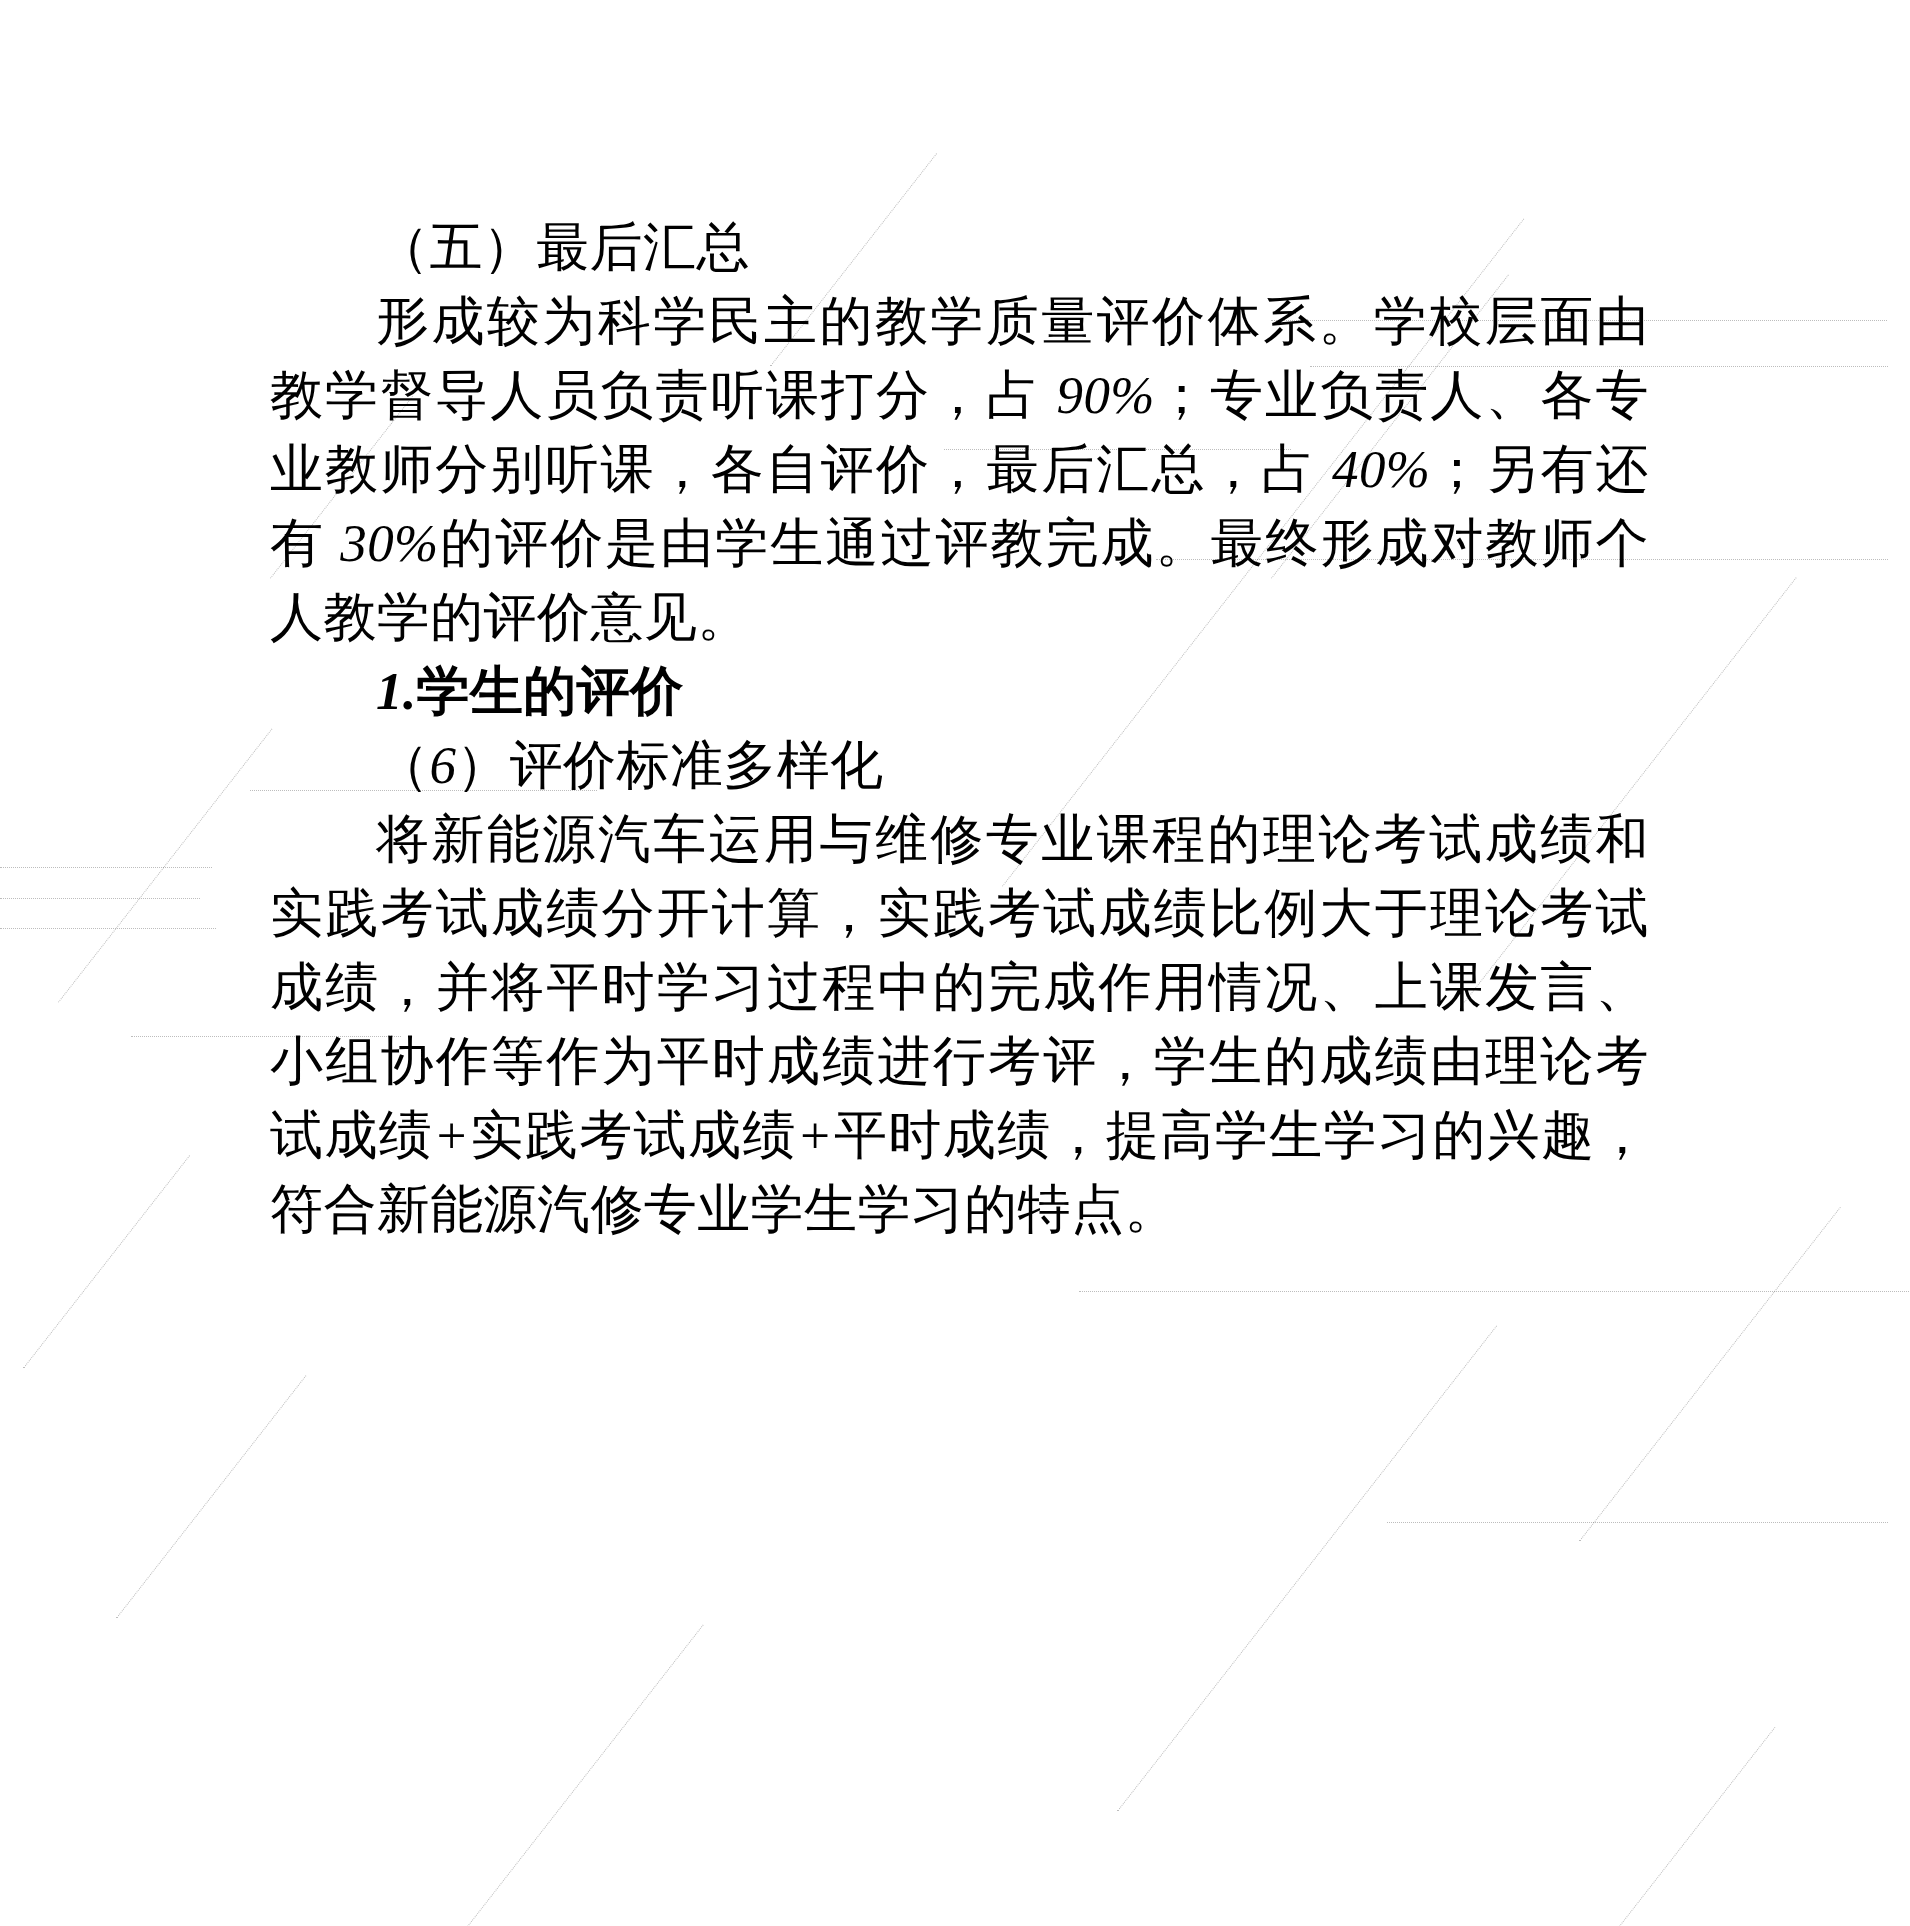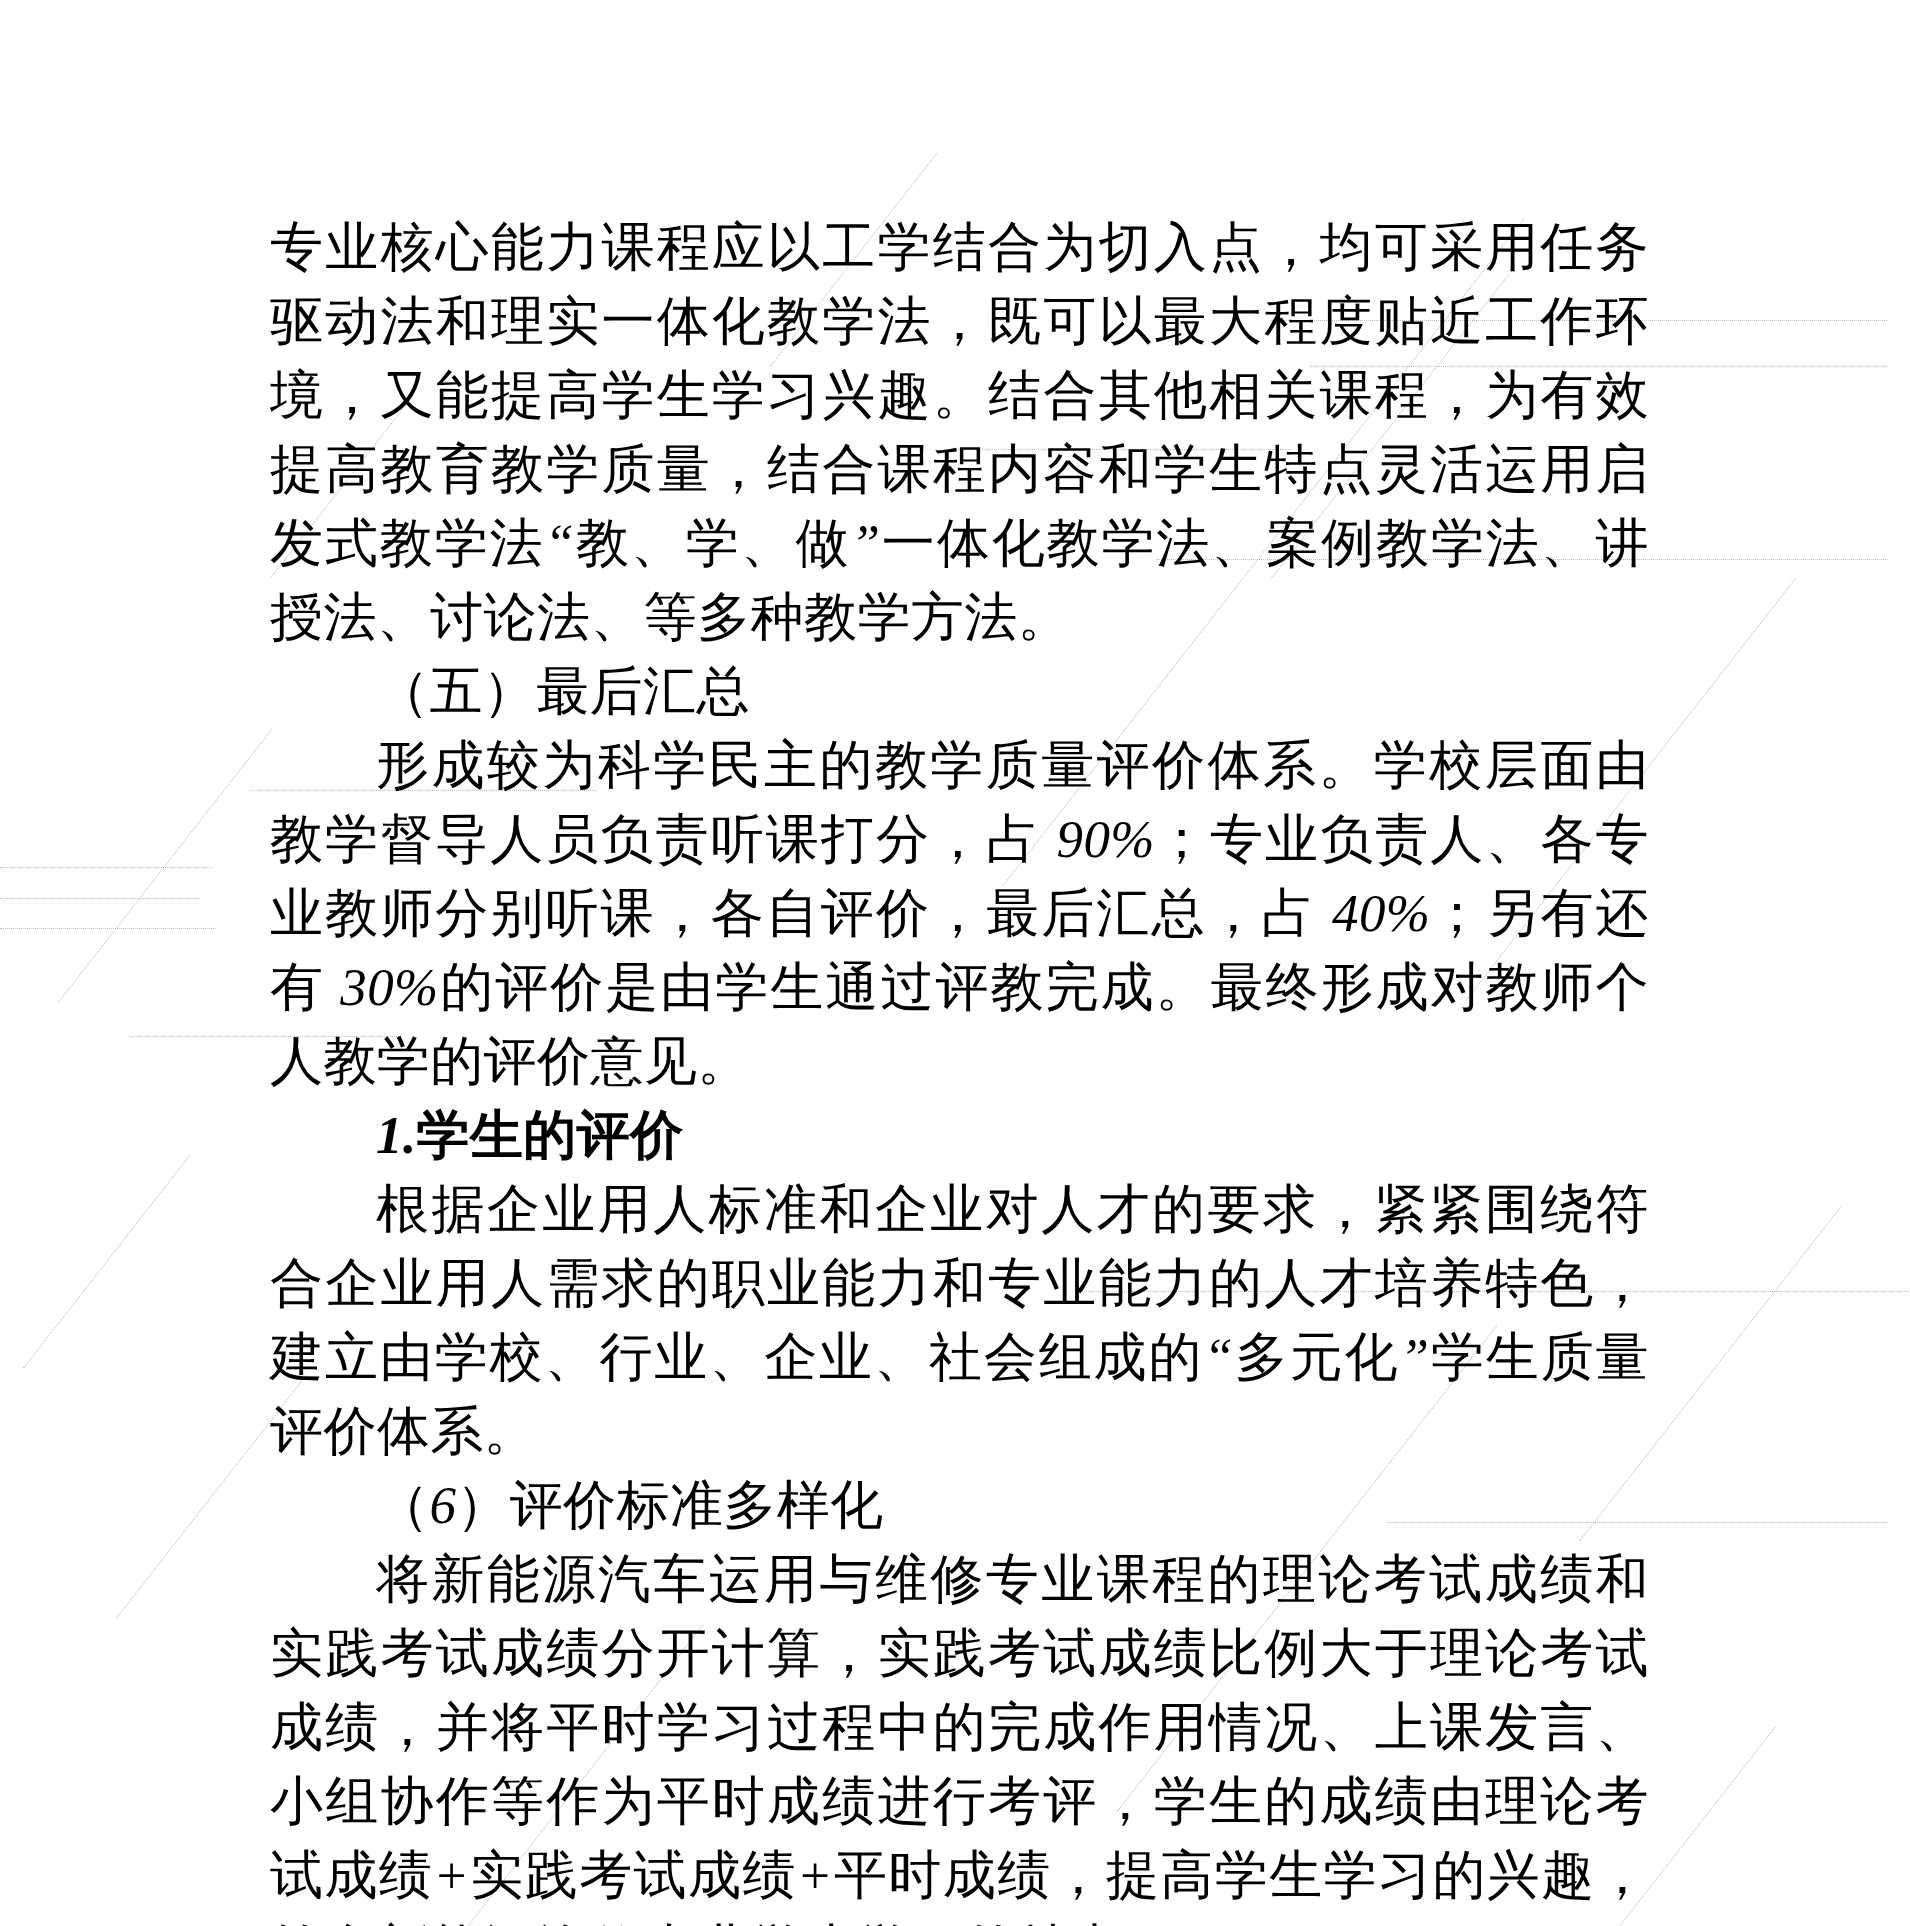--- a/index.html
+++ b/index.html
@@ -66,23 +66,21 @@
       <div class="wline" style="left: 1156px; top: 559px; width: 732px;"></div>
       <div class="wline" style="left: 250px; top: 790px; width: 347px;"></div>
       <div class="wline" style="left: 0px; top: 867px; width: 212px;"></div>
       <div class="wline" style="left: 0px; top: 898px; width: 200px;"></div>
       <div class="wline" style="left: 0px; top: 928px; width: 216px;"></div>
       <div class="wline" style="left: 131px; top: 1036px; width: 270px;"></div>
       <div class="wline" style="left: 1079px; top: 1291px; width: 832px;"></div>
       <div class="wline" style="left: 1387px; top: 1522px; width: 501px;"></div>
     </div>
   <div class="content" id="content">
-      <p class="para">专业核心能力课程应以工学结合为切入点，均可采用任务驱动法和理实一体化教学法，既可以最大程度贴近工作环境，又能提高学生学习兴趣。结合其他相关课程，为有效提高教育教学质量，结合课程内容和学生特点灵活运用启发式教学法“教、学、做”一体化教学法、案例教学法、讲授法、讨论法、等多种教学方法。</p>
       <p class="para indent">（五）最后汇总</p>
       <p class="para indent">形成较为科学民主的教学质量评价体系。学校层面由教学督导人员负责听课打分，占 90%；专业负责人、各专业教师分别听课，各自评价，最后汇总，占 40%；另有还有 30%的评价是由学生通过评教完成。最终形成对教师个人教学的评价意见。</p>
       <p class="para indent bold">1.学生的评价</p>
-      <p class="para indent">根据企业用人标准和企业对人才的要求，紧紧围绕符合企业用人需求的职业能力和专业能力的人才培养特色，建立由学校、行业、企业、社会组成的“多元化”学生质量评价体系。</p>
       <p class="para indent">（6）评价标准多样化</p>
       <p class="para indent">将新能源汽车运用与维修专业课程的理论考试成绩和实践考试成绩分开计算，实践考试成绩比例大于理论考试成绩，并将平时学习过程中的完成作用情况、上课发言、小组协作等作为平时成绩进行考评，学生的成绩由理论考试成绩+实践考试成绩+平时成绩，提高学生学习的兴趣，符合新能源汽修专业学生学习的特点。</p>
     </div>
 
 </div>
 
 
 </body></html>

